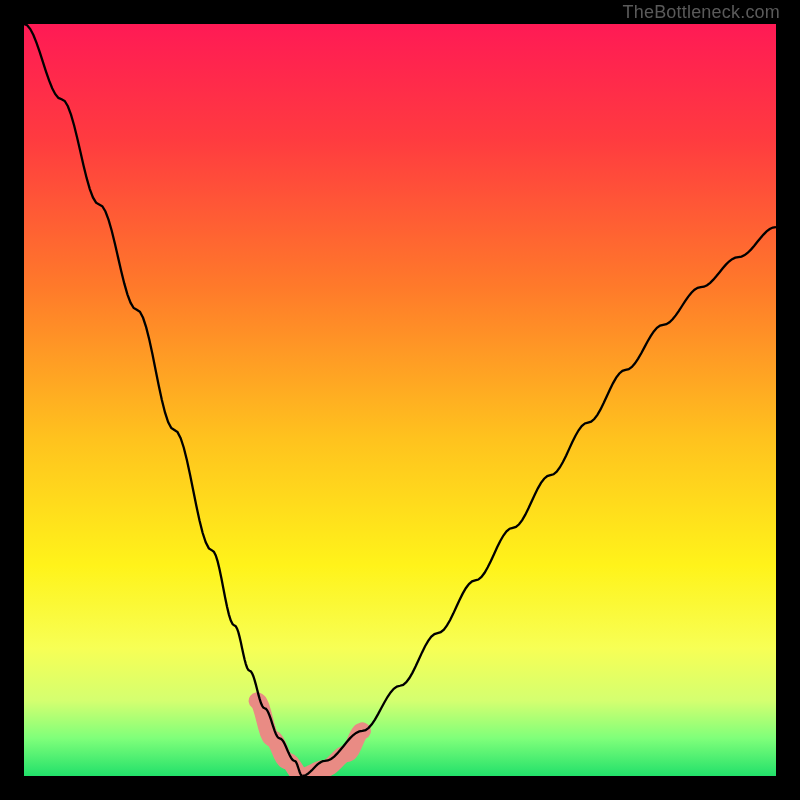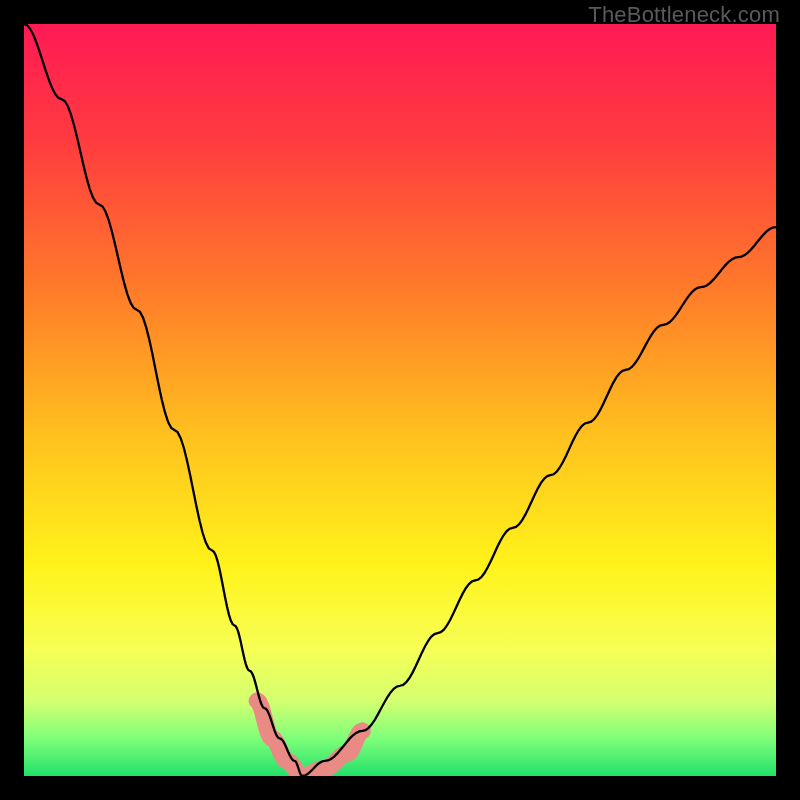--- a/index.html
+++ b/index.html
@@ -28,21 +28,21 @@
   }
   .curve {
     position: absolute;
     left: 0; top: 0;
   }
   .watermark {
     position: absolute;
     top: 2px;
     right: 20px;
     color: #5a5a5a;
-    font-size: 22px;
+    font-size: 18px;
     font-weight: 500;
     letter-spacing: 0.2px;
   }
 </style>
 </head>
 <body>
 
 <div class="watermark">TheBottleneck.com</div>
 
 <div class="frame">

